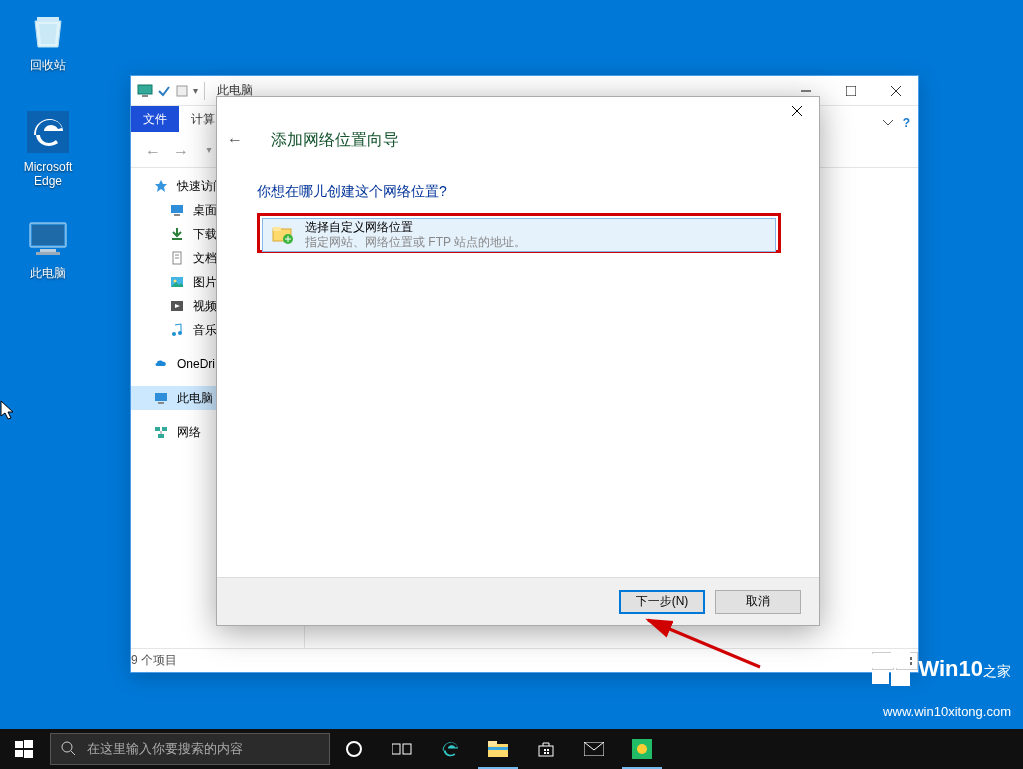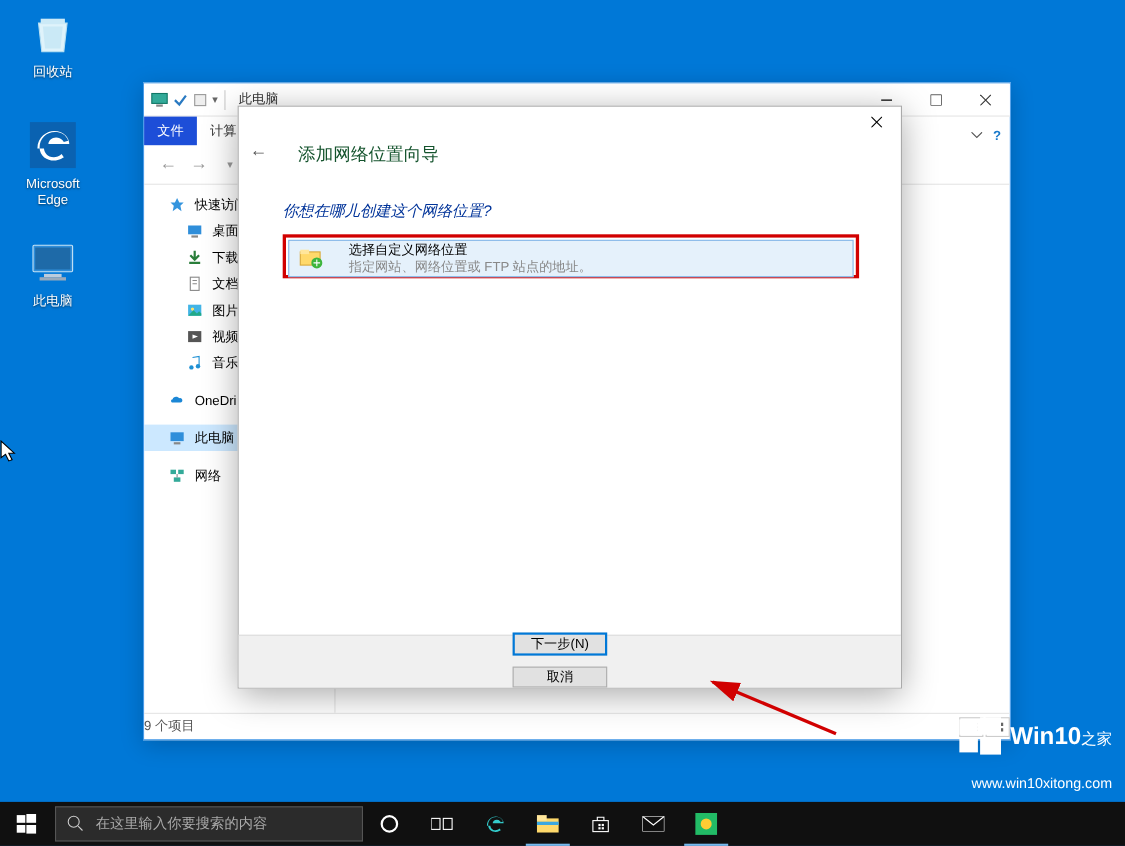--- a/index.html
+++ b/index.html
@@ -47,28 +47,28 @@
 
 .statusbar { height: 24px; border-top: 1px solid #e5e5e5; display: flex; align-items: center; padding: 0 0; font-size: 12px; color: #555; }
 .statusbar .view-ic { margin-left: auto; display: flex; gap: 2px; }
 .statusbar .view-ic div { width: 22px; height: 18px; border: 1px solid #ccc; cursor: pointer; display:flex;align-items:center;justify-content:center;}
 
 
 .wizard { position: absolute; left: 216px; top: 96px; width: 604px; height: 530px; background: #fff; border: 1px solid #aaa; box-shadow: 0 6px 30px rgba(0,0,0,.35); }
 .wizard-close { position: absolute; right: 0; top: 0; width: 45px; height: 28px; display: flex; align-items: center; justify-content: center; cursor: pointer; font-size: 14px; }
 .wizard-back { position: absolute; left: 10px; top: 32px; font-size: 16px; color: #555; cursor: pointer; }
 .wizard-title { position: absolute; left: 54px; top: 33px; font-size: 16px; color: #14532d; }
-.wizard-heading { position: absolute; left: 40px; top: 86px; font-size: 14px; color: #003399; font-style: italic; }
+.wizard-heading { position: absolute; left: 40px; top: 86px; font-size: 14px; color: #003399; }
 .option-box { position: absolute; left: 40px; top: 116px; width: 524px; height: 40px; border: 3px solid #d10000; padding: 2px; }
-.option-inner { width: 100%; height: 100%; border: 1px solid #86b7e8; background: #e5f1fb; display: flex; align-items: center; padding: 16px 8px; gap: 22px; cursor: pointer; }
+.option-inner { width: 100%; height: 100%; border: 1px solid #86b7e8; background: #e5f1fb; display: flex; align-items: center; padding: 16px 8px; gap: 10px; cursor: pointer; }
 .option-inner .ic { width: 24px; height: 24px; }
 .option-inner .lines { font-size: 12px; line-height: 15px; }
 .option-inner .t1 { color: #000; }
 .option-inner .t2 { color: #888; }
-.wizard-footer { position: absolute; bottom: 0; left: 0; right: 0; height: 48px; background: #f0f0f0; border-top: 1px solid #ddd; display: flex; align-items: center; justify-content: flex-end; padding-right: 18px; gap: 10px; flex-direction: column; }
+.wizard-footer { position: absolute; bottom: 0; left: 0; right: 0; height: 48px; background: #f0f0f0; border-top: 1px solid #ddd; display: flex; align-items: center; justify-content: flex-end; padding-right: 18px; gap: 10px; }
 .wizard-footer button { min-width: 86px; height: 24px; font-size: 12px; background: #e1e1e1; border: 1px solid #adadad; cursor: pointer; }
 .wizard-footer button.primary { border: 2px solid #0078d7; background: #e1e1e1; }
 
 
 .red-arrow { position: absolute; left: 630px; top: 612px; pointer-events: none; }
 
 
 .watermark { position: absolute; right: 12px; bottom: 50px; text-align: right; color: #fff; }
 .watermark .logo-row { display: flex; align-items: center; justify-content: flex-end; gap: 8px; }
 .watermark .win-logo { width: 38px; height: 38px; }

